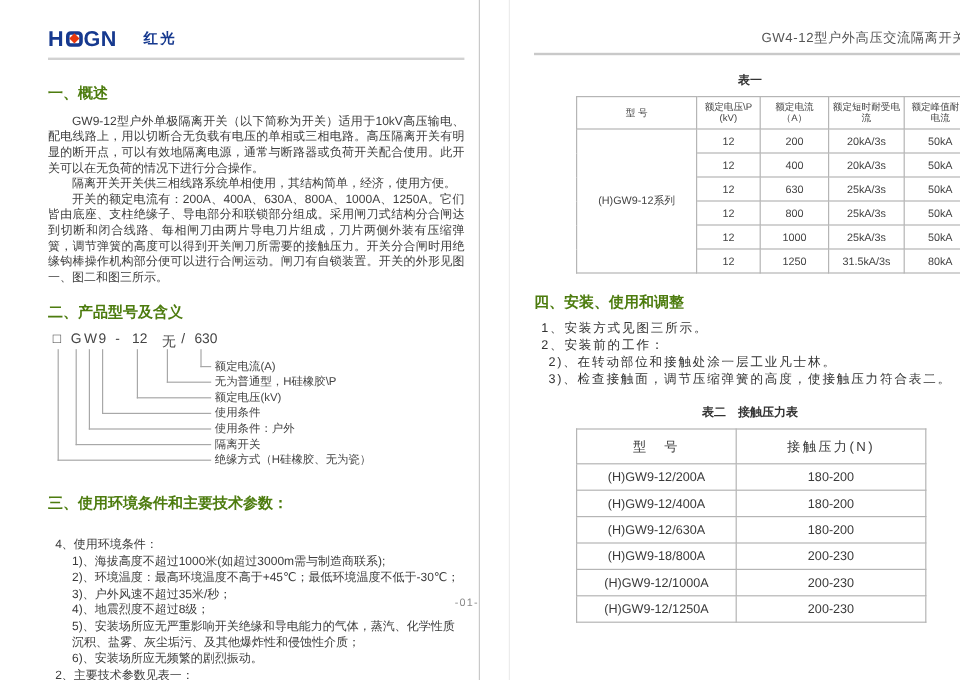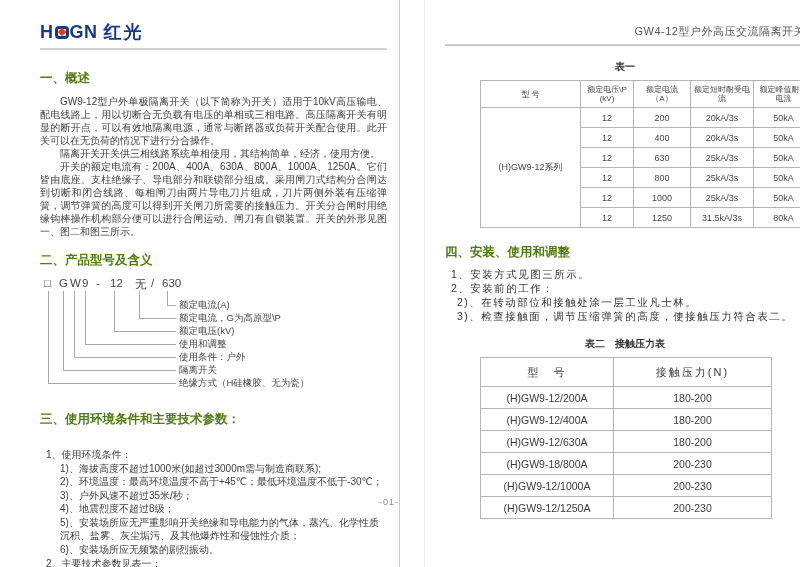--- a/index.html
+++ b/index.html
@@ -7,21 +7,21 @@
   .spread { position:relative; width:800px; height:567px; background:#ffffff; overflow:hidden; }
   .page { position:absolute; top:0; height:567px; background:#fff; box-sizing:border-box; }
   .page-left  { left:0;   width:400px; border-right:1px solid #c9c9c9; padding:22px 12px 0 40px; }
   .page-right { left:424px; width:399px; border-left:1px solid #ececec; padding:24px 18px 0 20px; }
 
   
   .logo-row { display:flex; align-items:center; height:20px; }
   .logo-en { font-size:18px; font-weight:bold; color:#16398f; letter-spacing:0.5px; display:flex; align-items:center; }
   .logo-o { display:inline-block; width:14px; height:13px; border:3px solid #16398f; border-radius:4px; box-sizing:border-box; position:relative; margin:0 1px; }
   .logo-o .diamond { position:absolute; left:50%; top:50%; width:6px; height:6px; background:#e8380d; transform:translate(-50%,-50%) rotate(45deg); }
-  .logo-cn { font-size:18px; font-weight:bold; color:#16398f; margin-left:6px; letter-spacing:2px; }
+  .logo-cn { font-size:12px; font-weight:bold; color:#16398f; margin-left:22px; letter-spacing:2px; }
   .logo-rule { height:2px; background:#d2d2d2; margin-top:6px; }
 
   
   .sec-heading { font-size:12.5px; font-weight:bold; color:#4d7c0f; margin:0; }
   .body-text { font-size:10px; line-height:13px; color:#3c3c3c; margin:0; text-align:justify; }
   .indent { text-indent:2em; }
 
   .h1-overview { margin-top:20px; }
   .overview-paras { margin-top:8px; }
 
@@ -118,31 +118,31 @@
         <span class="tok8">630</span>
       </div>
       <div class="conn c0"></div>
       <div class="conn c1"></div>
       <div class="conn c2"></div>
       <div class="conn c3"></div>
       <div class="conn c4"></div>
       <div class="conn c5"></div>
       <div class="conn c6"></div>
       <div class="mlabel l0">额定电流(A)</div>
-      <div class="mlabel l1">额定电流，G为高原型\P</div>
+      <div class="mlabel l1">无为普通型，H硅橡胶\P</div>
       <div class="mlabel l2">额定电压(kV)</div>
-      <div class="mlabel l3">使用和调整</div>
+      <div class="mlabel l3">使用条件</div>
       <div class="mlabel l4">使用条件：户外</div>
       <div class="mlabel l5">隔离开关</div>
       <div class="mlabel l6">绝缘方式（H硅橡胶、无为瓷）</div>
     </div>
 
     <h2 class="sec-heading h3-env">三、使用环境条件和主要技术参数：</h2>
     <div class="env-list">
-      <div class="env-item1">1、使用环境条件：</div>
+      <div class="env-item1">4、使用环境条件：</div>
       <div class="env-sub">1)、海拔高度不超过1000米(如超过3000m需与制造商联系);</div>
       <div class="env-sub">2)、环境温度：最高环境温度不高于+45℃；最低环境温度不低于-30℃；</div>
       <div class="env-sub">3)、户外风速不超过35米/秒；</div>
       <div class="env-sub">4)、地震烈度不超过8级；</div>
       <div class="env-sub">5)、安装场所应无严重影响开关绝缘和导电能力的气体，蒸汽、化学性质沉积、盐雾、灰尘垢污、及其他爆炸性和侵蚀性介质；</div>
       <div class="env-sub">6)、安装场所应无频繁的剧烈振动。</div>
       <div class="env-item2">2、主要技术参数见表一：</div>
     </div>
 
     <div class="page-num">-01-</div>

